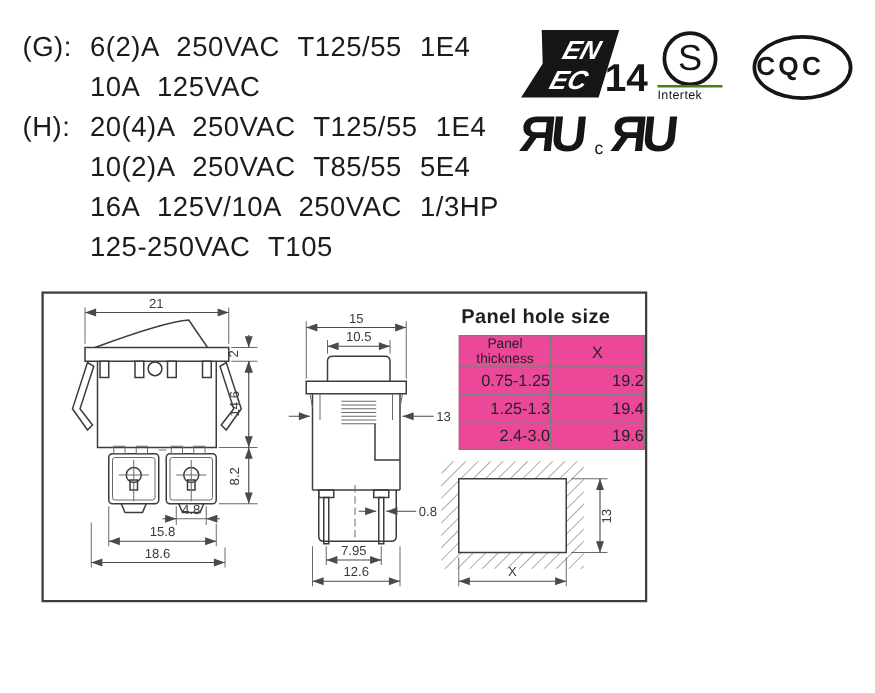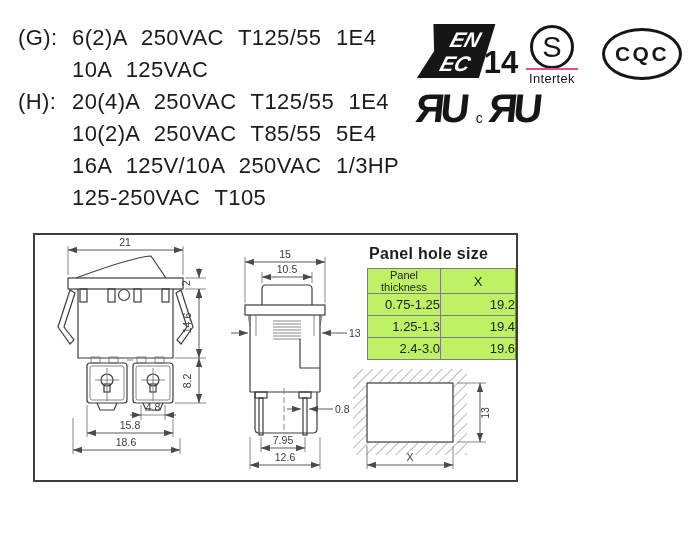--- a/index.html
+++ b/index.html
@@ -7,32 +7,32 @@
         font-family:"Liberation Sans",sans-serif;color:#1c1c1c;}
   
   .ratings{position:absolute;left:18px;top:22px;}
   .rrow{display:flex;height:32px;line-height:32px;font-size:22px;
         letter-spacing:.4px;word-spacing:8px;white-space:nowrap;color:#1b1b1b;}
   .rlabel{display:inline-block;width:54px;}
   
   .smark{position:absolute;left:530px;top:25px;width:38px;height:38px;border:3px solid #161616;
          border-radius:50%;display:flex;align-items:center;justify-content:center;
          font-size:29px;font-weight:500;color:#161616;}
-  .intertek{position:absolute;left:526px;top:68px;width:52px;border-top:2px solid #ec4899;
-            font-size:13px;text-align:center;color:#161616;padding-top:1px;letter-spacing:.3px;}
+  .intertek{position:absolute;left:526px;top:68px;width:52px;border-top:2px solid #4d7c0f;
+            font-size:10px;text-align:left;color:#161616;padding-top:1px;letter-spacing:.3px;}
   .cqc{position:absolute;left:602px;top:28px;width:74px;height:46px;border:3.5px solid #161616;
-       border-radius:50%;display:flex;align-items:center;justify-content:center;
+       border-radius:50%;display:flex;align-items:center;justify-content:flex-start;
        font-size:21px;letter-spacing:2.5px;font-weight:600;color:#161616;}
   .ulrow{position:absolute;left:416px;top:86px;display:flex;align-items:flex-end;}
   .ulmark{font-size:40px;font-weight:800;letter-spacing:-4px;color:#161616;
           transform:skewX(-6deg);display:inline-block;line-height:44px;}
   .ulc{font-size:14px;color:#161616;margin:0 6px 4px 10px;}
   
   .ptitle{position:absolute;left:369px;top:245px;font-size:16px;color:#1f1f1f;letter-spacing:.3px;font-weight:bold;}
-  table.ptable{position:absolute;left:367px;top:268px;border-collapse:collapse;background:#bef264;}
+  table.ptable{position:absolute;left:367px;top:268px;border-collapse:collapse;background:#ec4899;}
   table.ptable td,table.ptable th{border:1px solid #7d7d7d;text-align:center;vertical-align:middle;
       padding:0;color:#222;font-weight:400;}
   table.ptable th{height:21px;}
   table.ptable td{height:21px;font-size:13px;text-align:right;}
   .c1{width:72px;} .c2{width:74px;}
   th.hth{font-size:11px;} th.hx{font-size:13px;}
   
   .drawing{position:absolute;left:33px;top:233px;}
   .ln{stroke:#3d3d3d;stroke-width:1.2;fill:none;}
   .thin{stroke:#6a6a6a;stroke-width:.8;fill:none;}

